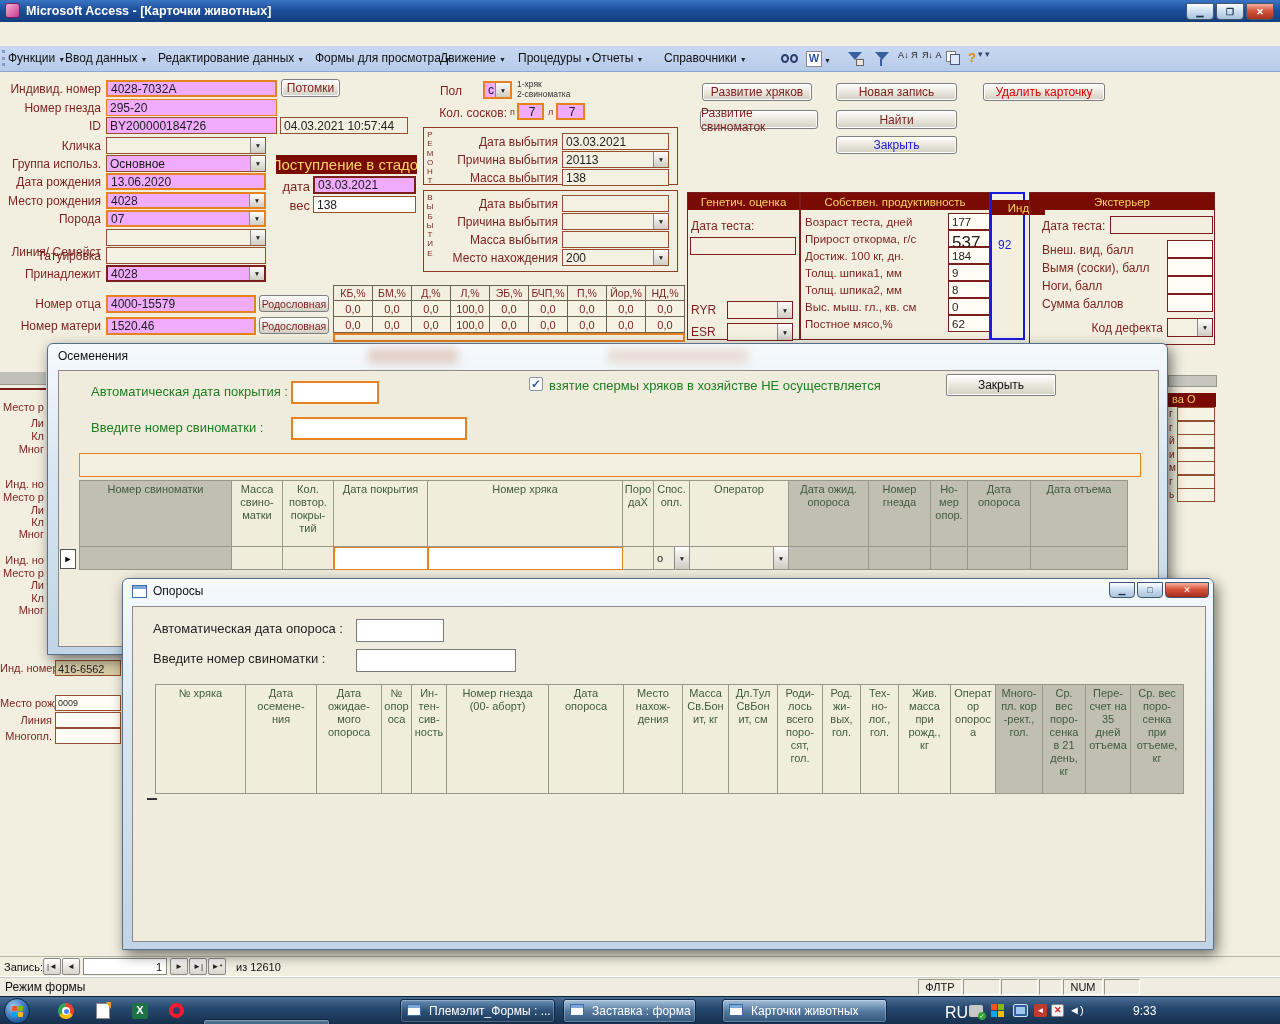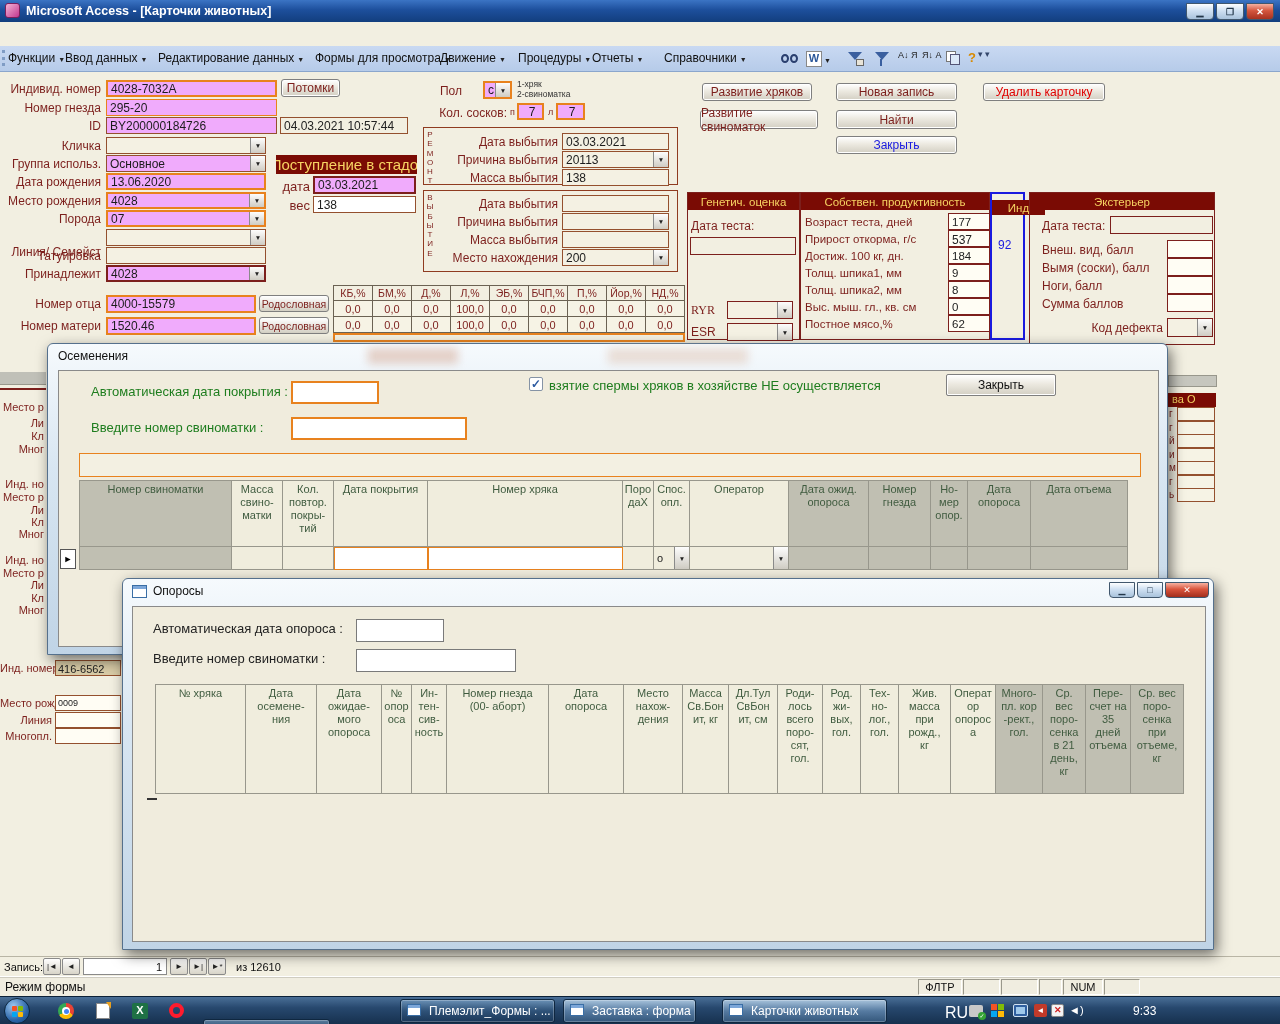--- a/index.html
+++ b/index.html
@@ -132,38 +132,38 @@
     <div class="b3" style="left:700px;top:110px;width:118px;height:19px">Развитие свиноматок</div>
     <div class="b3" style="left:836px;top:110px;width:121px;height:19px">Найти</div>
     <div class="b3" style="left:836px;top:136px;width:121px;height:18px;color:#1a1adf">Закрыть</div>
 
     <div class="panel" style="left:687px;top:192px;width:113px;height:148px">
       <div class="dr" style="left:0;top:0;width:111px;height:17px;font-size:11.5px">Генетич. оценка</div>
     </div>
     <div class="lb" style="left:691px;top:219px;text-align:left">Дата теста:</div>
     <div class="vbox" style="left:690px;top:237px;width:106px;height:18px;background:#f2efe1"></div>
     <div id="genetics-markers">
-        <div style="position: absolute; left: 691px; top: 303px; font-size: 12px; color: rgb(124, 31, 28); font-family: Liberation Serif, serif;">RYR</div>
+        <div style="position: absolute; left: 691px; top: 303px; font-size: 12px; color: rgb(124, 31, 28);">RYR</div>
         <div class="fld bgc" style="position: absolute; left: 727px; top: 301px; width: 66px; height: 18px; border-color: rgb(124, 31, 28);">
           <span class="dda">▼</span>
         </div>
         <div style="position: absolute; left: 691px; top: 325px; font-size: 12px; color: rgb(124, 31, 28);">ESR</div>
         <div class="fld bgc" style="position: absolute; left: 727px; top: 323px; width: 66px; height: 18px; border-color: rgb(124, 31, 28);">
           <span class="dda">▼</span>
         </div>
       </div>
 
     <div class="panel" style="left:800px;top:192px;width:190px;height:148px">
       <div class="dr" style="left:0;top:0;width:188px;height:17px;font-size:11.5px">Собствен. продуктивность</div>
     </div>
     <div id="productivity-rows">
         <div style="position: absolute; left: 805px; top: 216px; font-size: 11.5px; color: rgb(124, 31, 28); white-space: nowrap;">Возраст теста, дней</div>
         <div style="position: absolute; left: 948px; top: 213px; width: 42px; height: 17px; border: 1px solid rgb(124, 31, 28); background: rgb(255, 253, 244); font-size: 11.5px; color: rgb(34, 34, 34); padding: 2px 0px 0px 3px;">177</div>
         <div style="position: absolute; left: 805px; top: 233px; font-size: 11.5px; color: rgb(124, 31, 28); white-space: nowrap;">Прирост откорма, г/с</div>
-        <div style="position: absolute; left: 948px; top: 230px; width: 42px; height: 17px; border: 1px solid rgb(124, 31, 28); background: rgb(255, 253, 244); font-size: 12px; color: rgb(34, 34, 34); padding: 2px 0px 0px 3px;">537</div>
+        <div style="position: absolute; left: 948px; top: 230px; width: 42px; height: 17px; border: 1px solid rgb(124, 31, 28); background: rgb(255, 253, 244); font-size: 17px; color: rgb(34, 34, 34); padding: 2px 0px 0px 3px;">537</div>
         <div style="position: absolute; left: 805px; top: 250px; font-size: 11.5px; color: rgb(124, 31, 28); white-space: nowrap;">Достиж. 100 кг, дн.</div>
         <div style="position: absolute; left: 948px; top: 247px; width: 42px; height: 17px; border: 1px solid rgb(124, 31, 28); background: rgb(255, 253, 244); font-size: 11.5px; color: rgb(34, 34, 34); padding: 2px 0px 0px 3px;">184</div>
         <div style="position: absolute; left: 805px; top: 267px; font-size: 11.5px; color: rgb(124, 31, 28); white-space: nowrap;">Толщ. шпика1, мм</div>
         <div style="position: absolute; left: 948px; top: 264px; width: 42px; height: 17px; border: 1px solid rgb(124, 31, 28); background: rgb(255, 253, 244); font-size: 11.5px; color: rgb(34, 34, 34); padding: 2px 0px 0px 3px;">9</div>
         <div style="position: absolute; left: 805px; top: 284px; font-size: 11.5px; color: rgb(124, 31, 28); white-space: nowrap;">Толщ. шпика2, мм</div>
         <div style="position: absolute; left: 948px; top: 281px; width: 42px; height: 17px; border: 1px solid rgb(124, 31, 28); background: rgb(255, 253, 244); font-size: 11.5px; color: rgb(34, 34, 34); padding: 2px 0px 0px 3px;">8</div>
         <div style="position: absolute; left: 805px; top: 301px; font-size: 11.5px; color: rgb(124, 31, 28); white-space: nowrap;">Выс. мыш. гл., кв. см</div>
         <div style="position: absolute; left: 948px; top: 298px; width: 42px; height: 17px; border: 1px solid rgb(124, 31, 28); background: rgb(255, 253, 244); font-size: 11.5px; color: rgb(34, 34, 34); padding: 2px 0px 0px 3px;">0</div>
         <div style="position: absolute; left: 805px; top: 318px; font-size: 11.5px; color: rgb(124, 31, 28); white-space: nowrap;">Постное мясо,%</div>
         <div style="position: absolute; left: 948px; top: 315px; width: 42px; height: 17px; border: 1px solid rgb(124, 31, 28); background: rgb(255, 253, 244); font-size: 11.5px; color: rgb(34, 34, 34); padding: 2px 0px 0px 3px;">62</div>

